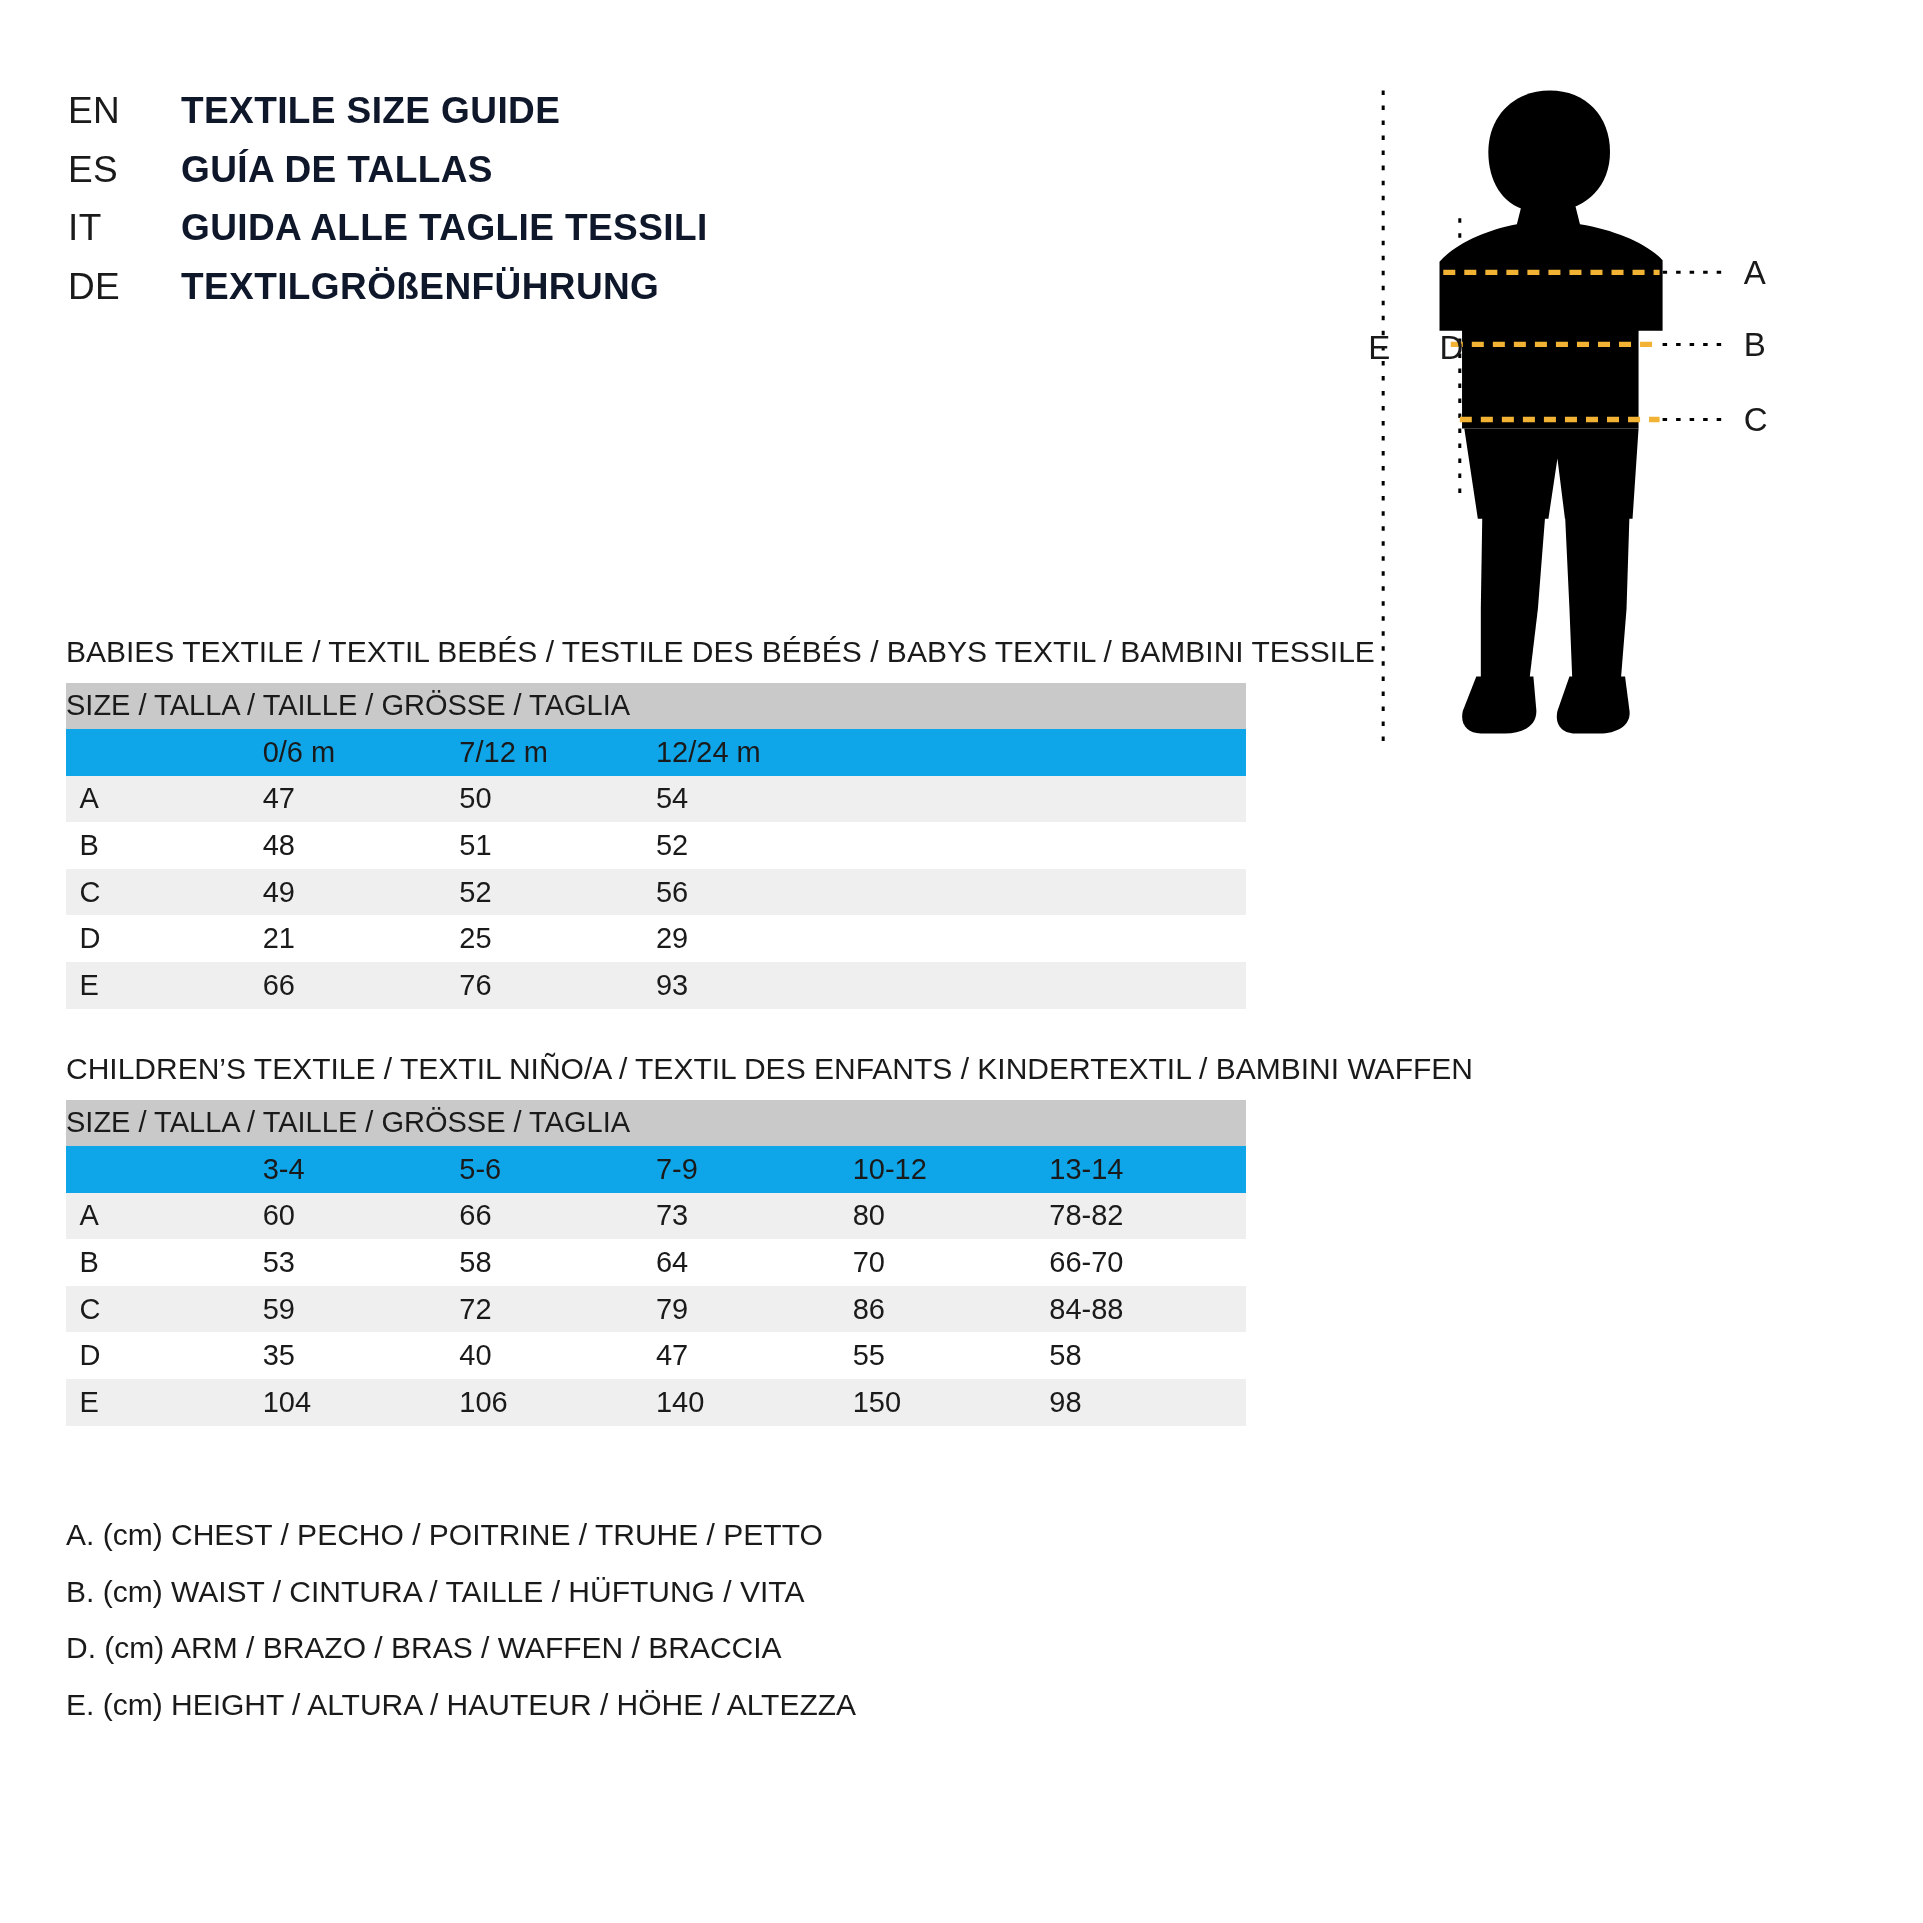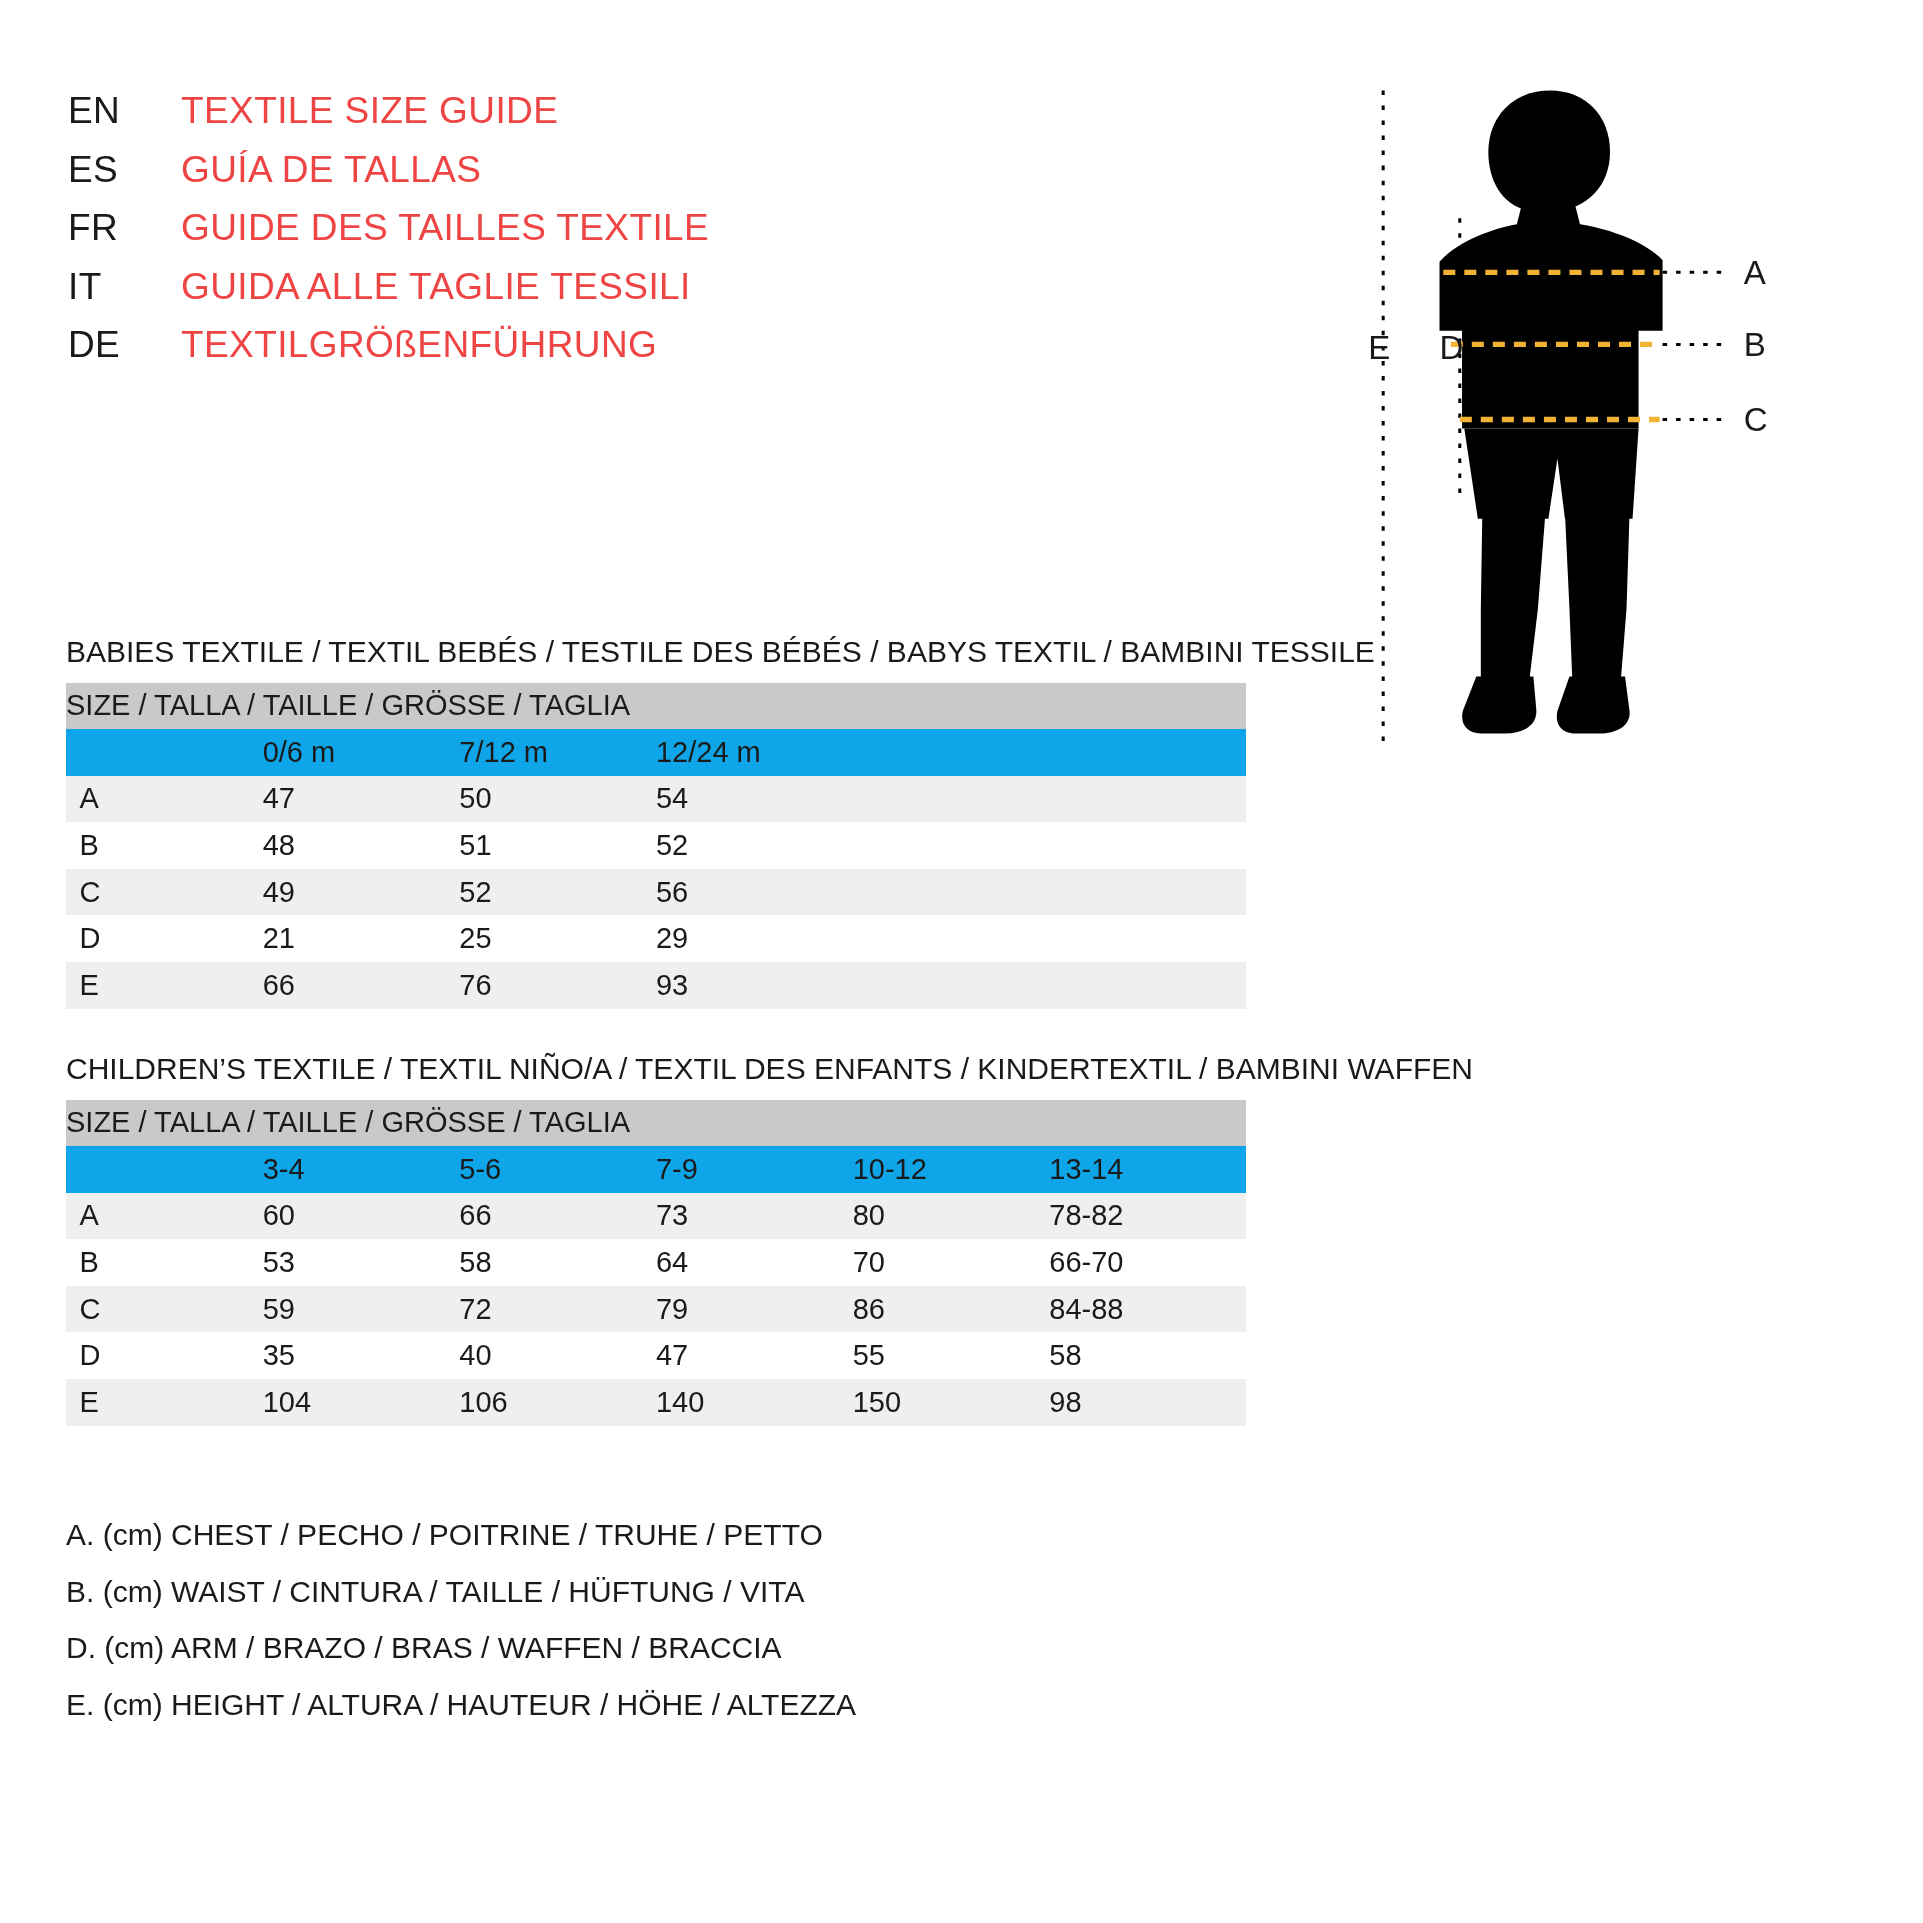--- a/index.html
+++ b/index.html
@@ -38,21 +38,22 @@
   .title-lang {
     width: 113px;
     flex: 0 0 113px;
     font-size: 37px;
     letter-spacing: 0.4px;
     color: #1a1a1a;
   }
   .title-text {
     font-size: 37px;
     letter-spacing: 0.4px;
-    color: #ef4444;
+    color: #0f172a;
+    font-weight: bold;
   }
 
   
   .figure {
     position: absolute;
     right: 90px;
     top: 83px;
     width: 466px;
     height: 676px;
   }
@@ -123,24 +124,20 @@
   <div class="title-block">
     <div class="title-row">
       <div class="title-lang">EN</div>
       <div class="title-text">TEXTILE SIZE GUIDE</div>
     </div>
     <div class="title-row">
       <div class="title-lang">ES</div>
       <div class="title-text">GUÍA DE TALLAS</div>
     </div>
     <div class="title-row">
-      <div class="title-lang">FR</div>
-      <div class="title-text">GUIDE DES TAILLES TEXTILE</div>
-    </div>
-    <div class="title-row">
       <div class="title-lang">IT</div>
       <div class="title-text">GUIDA ALLE TAGLIE TESSILI</div>
     </div>
     <div class="title-row">
       <div class="title-lang">DE</div>
       <div class="title-text">TEXTILGRÖßENFÜHRUNG</div>
     </div>
   </div>
 
   <div class="figure">

